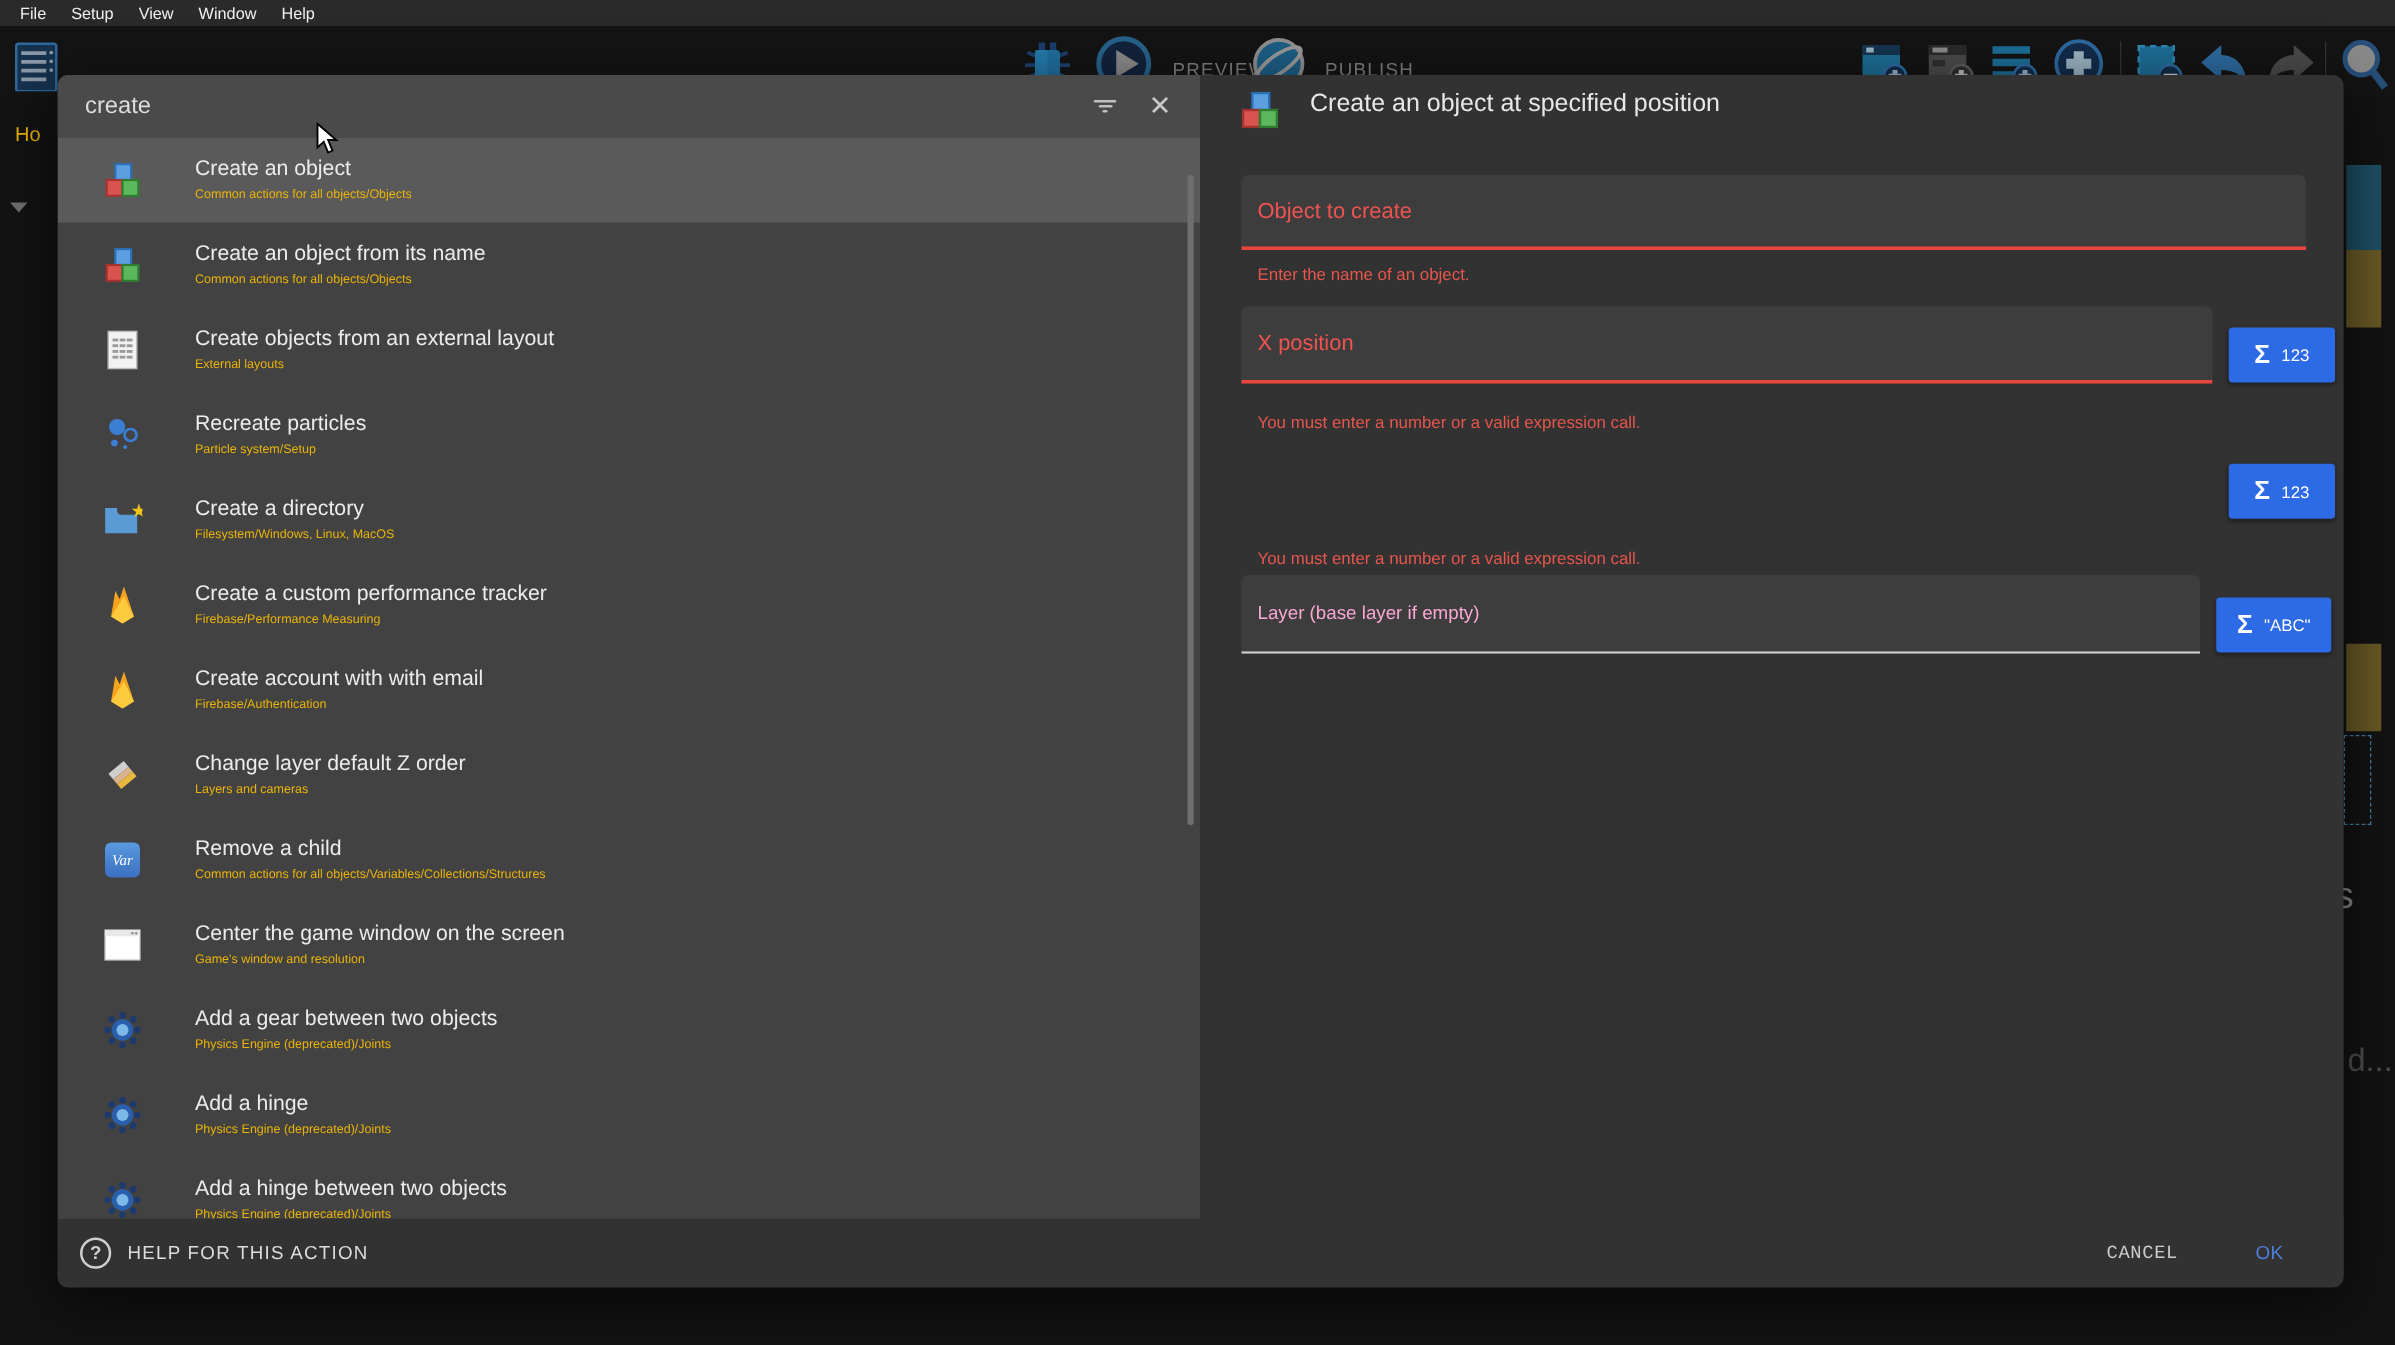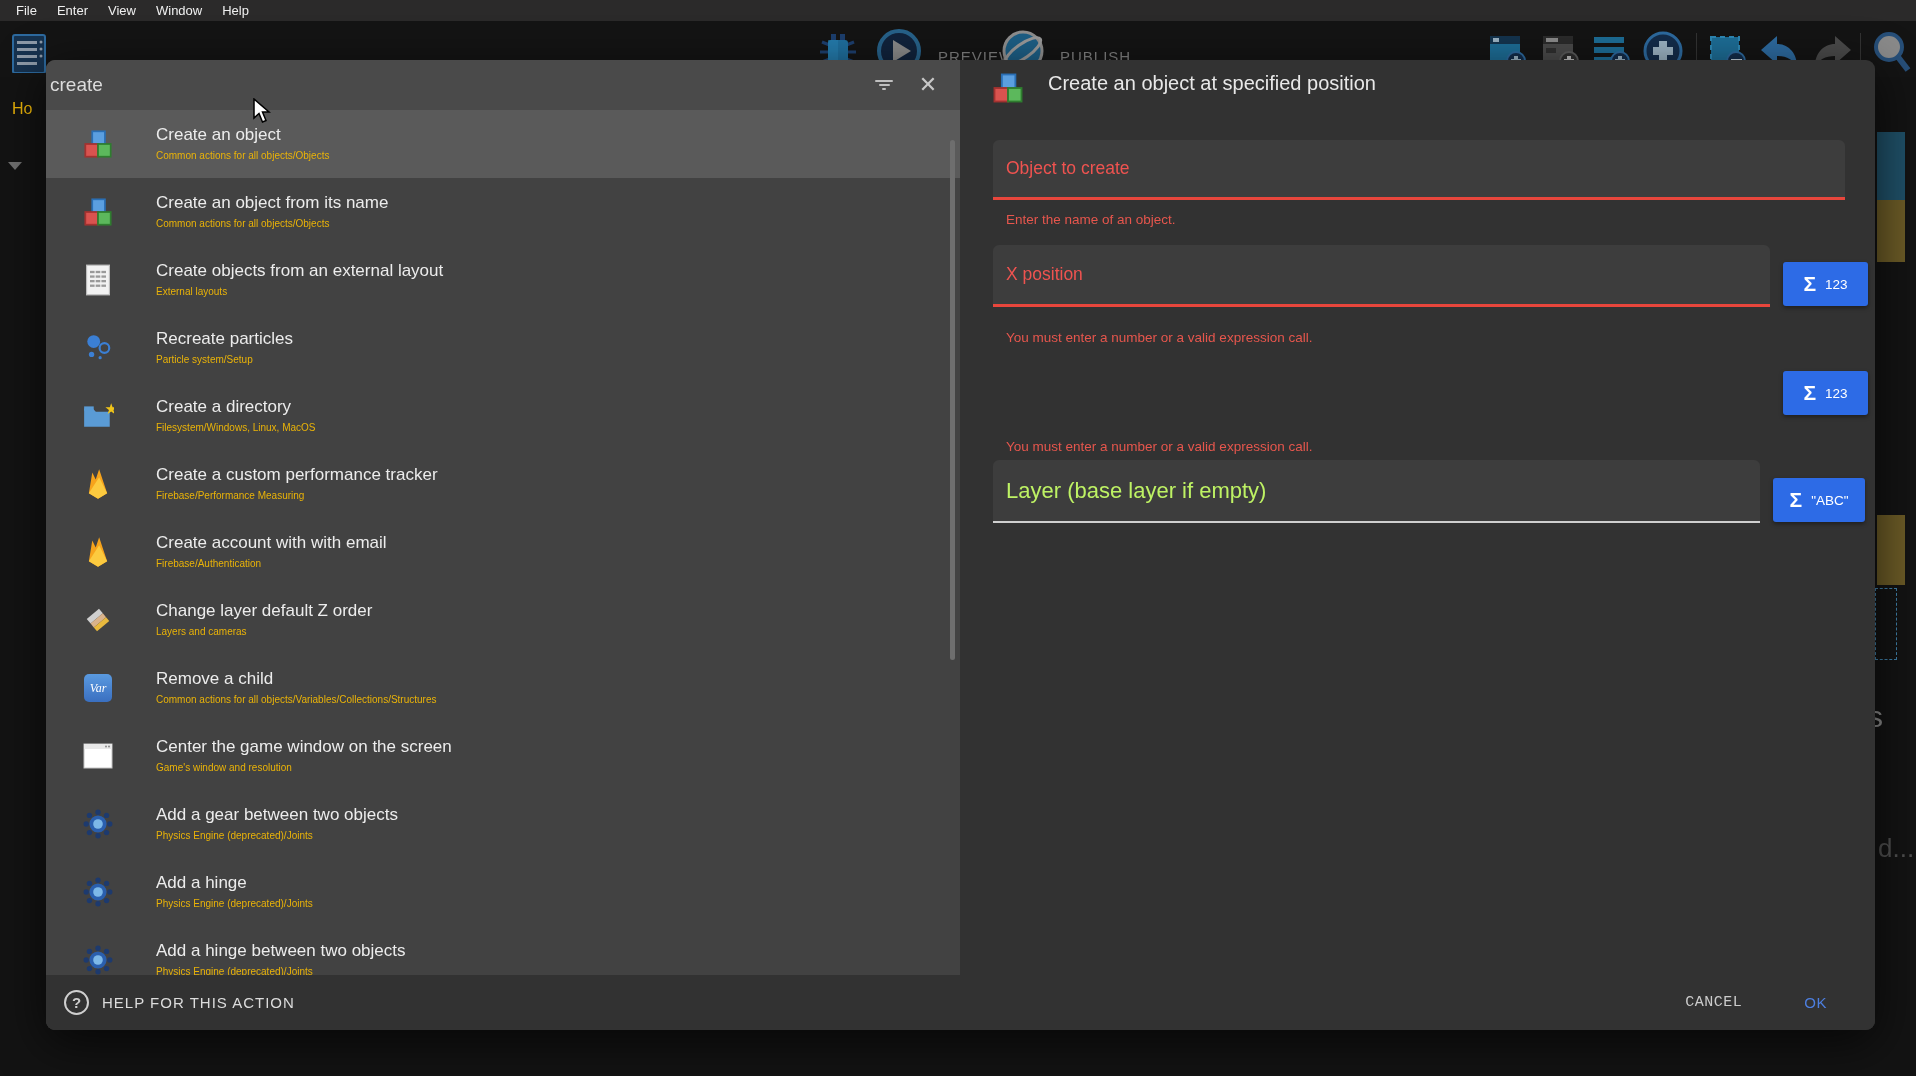--- a/index.html
+++ b/index.html
@@ -28,21 +28,21 @@
   #strip-dash { position:absolute; left:1875px; top:588px; width:22px; height:72px; border:1px dashed #3f7fa8; }
   #bg-s { left:1868px; top:700px; font-size:30px; color:#8a8a8a; }
   #bg-d { left:1878px; top:833px; font-size:26px; color:#4f4f4f; }
 
   
   #dialog { position:absolute; left:46px; top:60px; width:1829px; height:970px; border-radius:9px; overflow:hidden; box-shadow:0 12px 48px rgba(0,0,0,.65); }
 
   
   #left-panel { position:absolute; left:0; top:0; width:914px; height:970px; background:#424242; }
   #search-bar { position:absolute; left:0; top:0; width:914px; height:50px; background:#4a4a4a; display:flex; align-items:center; }
-  #search-input { flex:1; background:transparent; border:none; outline:none; color:#dcdcdc; font-size:19px; padding-left:4px; font-family:"Liberation Sans", sans-serif; }
+  #search-input { flex:1; background:transparent; border:none; outline:none; color:#dcdcdc; font-size:19px; padding-left:22px; font-family:"Liberation Sans", sans-serif; }
   .search-icon-btn { width:36px; height:36px; display:flex; align-items:center; justify-content:center; margin-right:8px; cursor:pointer; }
   #filter-icon span { display:block; background:#c0c0c0; height:2px; border-radius:1px; margin:2px auto; }
   #filter-icon .f1 { width:18px; } #filter-icon .f2 { width:11px; } #filter-icon .f3 { width:4px; }
   #close-icon { color:#c8c8c8; font-size:22px; line-height:1; margin-right:14px; }
 
   #result-list { position:absolute; left:0; top:50px; width:914px; height:865px; overflow:hidden; }
   .item { display:flex; align-items:center; height:68px; padding-left:34px; }
   .item.selected { background:#5a5a5a; }
   .item .ic { width:36px; height:36px; flex:0 0 36px; margin-right:40px; display:flex; align-items:center; justify-content:center; }
   .item .txt .t { color:#ececec; font-size:17px; line-height:23px; }
@@ -50,21 +50,21 @@
   #list-scrollbar { position:absolute; left:904px; top:80px; width:5px; height:520px; background:#6e6e6e; border-radius:3px; }
 
   
   #right-panel { position:absolute; left:914px; top:0; width:915px; height:970px; background:#323232; }
   #panel-header { position:absolute; left:32px; top:12px; display:flex; align-items:flex-start; gap:24px; }
   #panel-title { color:#e8e8e8; font-size:20px; }
   .field { position:absolute; background:#3d3d3d; border-radius:6px 6px 0 0; display:flex; align-items:center; padding-left:13px;text-align:center; }
   .field.err { border-bottom:3px solid #e8463c; }
   .field.err .flabel { color:#ef5350; font-size:17.5px; }
   .field.ok { border-bottom:2px solid #cfcfcf; }
-  .field.ok .flabel { color:#bef264; font-size:22px; }
+  .field.ok .flabel { color:#f9a8d4; font-size:15px; }
   #field-object { left:33px; top:80px; width:852px; height:60px; }
   #hint-object { position:absolute; left:46px; top:152px; color:#e6564d; font-size:13.5px; }
   #field-x { left:33px; top:185px; width:777px; height:62px; }
   #err-x { position:absolute; left:46px; top:270px; color:#e6564d; font-size:13.5px; }
   #field-y { left:33px; top:294px; width:777px; height:62px; }
   #err-y { position:absolute; left:46px; top:379px; color:#e6564d; font-size:13.5px; }
   #field-layer { left:33px; top:400px; width:767px; height:63px; }
   .expr-btn { position:absolute; background:#2d6be6; border:none; border-radius:3px; color:#fff; display:flex; align-items:center; justify-content:center; gap:9px; cursor:pointer; box-shadow:0 2px 4px rgba(0,0,0,.4); font-family:"Liberation Sans", sans-serif; }
   .expr-btn .sig { font-size:21px; font-weight:bold; }
   .expr-btn .bl { font-size:13.5px; }
@@ -85,21 +85,21 @@
   
   #cursor { position:absolute; left:252px; top:98px; }
 </style>
 </head>
 <body>
 
 <div id="screen">
 
   <div id="menubar">
     <span class="menu-item">File</span>
-    <span class="menu-item">Enter</span>
+    <span class="menu-item">Setup</span>
     <span class="menu-item">View</span>
     <span class="menu-item">Window</span>
     <span class="menu-item">Help</span>
   </div>
 
   <div id="toolbar">
     <div class="tbtn" style="left:6px;">
       <svg width="40" height="44" viewBox="0 0 40 44">
           <rect x="4" y="6" width="32" height="38" rx="2" fill="#16324f" stroke="#2d6a9f" stroke-width="2"></rect>
           <rect x="8" y="12" width="20" height="3" fill="#8d9aa8"></rect>

